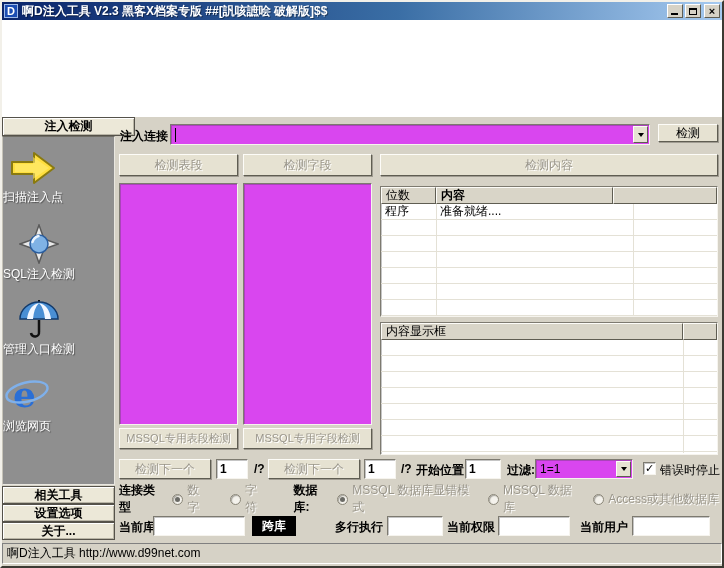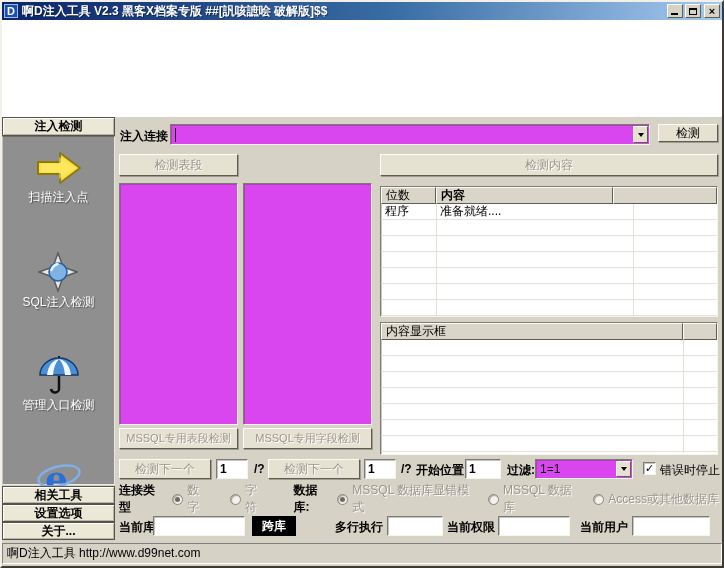--- a/index.html
+++ b/index.html
@@ -40,24 +40,24 @@
   .abs{position:absolute;}
   input.val{position:absolute;height:20px;padding:2px 3px;font:bold 12px "Liberation Sans","DejaVu Sans",sans-serif;
     background:#fff;border:1px solid;border-color:#7d7a70 #f6f4ee #f6f4ee #7d7a70;
     box-shadow:inset 1px 1px 0 rgba(64,64,64,.30);outline:none;}
   .dropbtn{position:absolute;right:1px;top:1px;bottom:1px;width:15px;background:#e6e2d2;
     border:1px solid;border-color:#fdfcf8 #5f5d52 #5f5d52 #fdfcf8;
     display:flex;align-items:center;justify-content:center;}
   .tri{width:0;height:0;border-left:3px solid transparent;border-right:3px solid transparent;border-top:4px solid #000;}
   .caret{position:absolute;left:4px;top:3px;width:1px;height:14px;background:#000;}
   
-  .side-header{position:absolute;left:0;top:115px;width:113px;height:19px;font-family:Liberation Serif, serif;}
+  .side-header{position:absolute;left:0;top:115px;width:133px;height:19px;font-family:Liberation Serif, serif;}
   .side-panel{position:absolute;left:0;top:134px;width:113px;height:349px;background:#8f8f8f;
     border:1px solid;border-color:#6e6c64 #e9e7e0 #e9e7e0 #c6c3b8;
-    display:flex;flex-direction:column;align-items:center;gap:28px;}
+    display:flex;flex-direction:column;align-items:flex-start;}
   .side-item{display:flex;flex-direction:column;align-items:center;cursor:pointer;}
   .side-label{color:#fff;font-size:12px;margin-top:2px;text-shadow:1px 1px 1px rgba(0,0,0,.45);}
   .foot-btn{position:absolute;left:0;width:113px;height:18px;font-size:12px;}
   
   .hcell{background:#d9d5c8;border:1px solid;border-color:#fdfcf8 #5f5d52 #5f5d52 #fdfcf8;
     display:flex;align-items:center;padding:0 4px;font-size:12px;height:17px;}
   .trow{height:16px;border-bottom:1px solid #e4e1d6;display:flex;align-items:center;}
   .tcell{padding:0 4px;white-space:nowrap;overflow:hidden;font-size:12px;}
   .vline{position:absolute;top:17px;bottom:1px;width:1px;background:#e4e1d6;}
   
@@ -140,20 +140,21 @@
   <div class="abs bold" style="left:118px;top:126px;">注入连接</div>
   <div class="abs sunken" style="left:168px;top:122px;width:480px;height:21px;">
     <div class="caret"></div>
     <div class="dropbtn">
         <span class="tri"></span>
       </div>
   </div>
   <div class="abs btn" style="left:656px;top:122px;width:60px;height:18px;">检测</div>
 
   <div class="abs btn dis" style="left:117px;top:152px;width:119px;height:22px;">检测表段</div>
+  <div class="abs btn dis" style="left:241px;top:152px;width:129px;height:22px;">检测字段</div>
   <div class="abs btn dis" style="left:378px;top:152px;width:338px;height:22px;">检测内容</div>
 
   <div class="abs sunken" style="left:117px;top:181px;width:119px;height:242px;"></div>
   <div class="abs sunken" style="left:241px;top:181px;width:129px;height:242px;"></div>
 
   <div class="abs sunken" style="left:378px;top:184px;width:338px;height:131px;background:#fff;">
     <div class="flexrow">
       <div class="hcell" style="width:55px;">位数</div>
       <div class="hcell" style="width:177px;font-weight:bold;">内容</div>
       <div class="hcell" style="flex:1;"></div>

